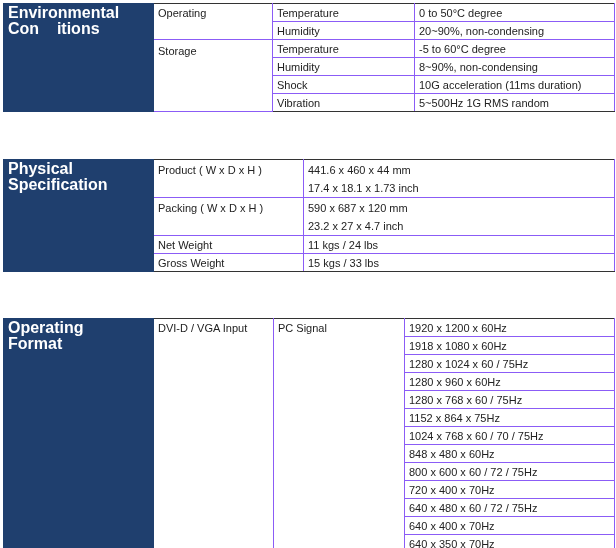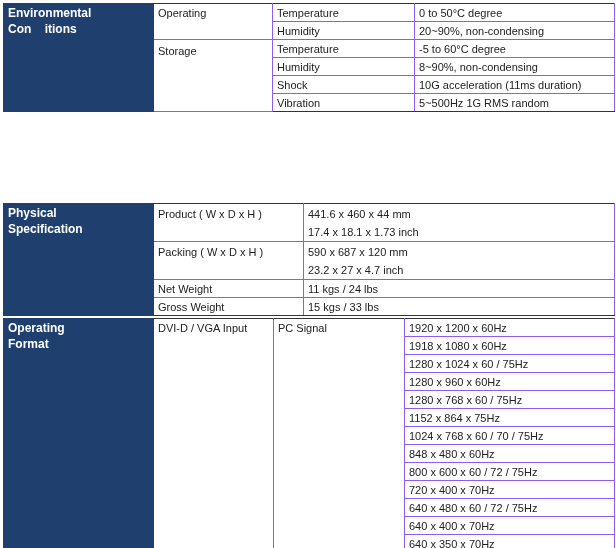--- a/index.html
+++ b/index.html
@@ -11,27 +11,27 @@
       position: absolute; left: 3px; width: 611px;
       border-collapse: collapse; table-layout: fixed;
     }
     table.spec td {
       border: 1px solid #8b5cf6; padding: 1px 4px 0 4px; vertical-align: top;
       line-height: 16px; height: 16px; white-space: nowrap; overflow: hidden;
     }
     table.spec tr:first-child td { border-top: 1.5px solid #333; }
     table.spec tr:last-child td { border-bottom: 1.5px solid #333; }
     td.section {
-      background: #1f3f6e; color: #ffffff; font-weight: bold; font-size: 12px;
+      background: #1f3f6e; color: #ffffff; font-weight: bold; font-size: 16px;
       line-height: 13px; padding: 3px 4px; white-space: normal;
       border-color: #1f3f6e !important;
     }
     td.center { }
     #t1 { top: 3px; }
-    #t2 { top: 159px; margin-top: 44px; }
+    #t2 { top: 159px; }
     #t3 { top: 318px; }
     .two-line td.val { line-height: 18px; }
   </style>
 </head>
 <body>
 
 <table class="spec" id="t1">
   <colgroup>
       <col style="width:150px">
       <col style="width:119px">

